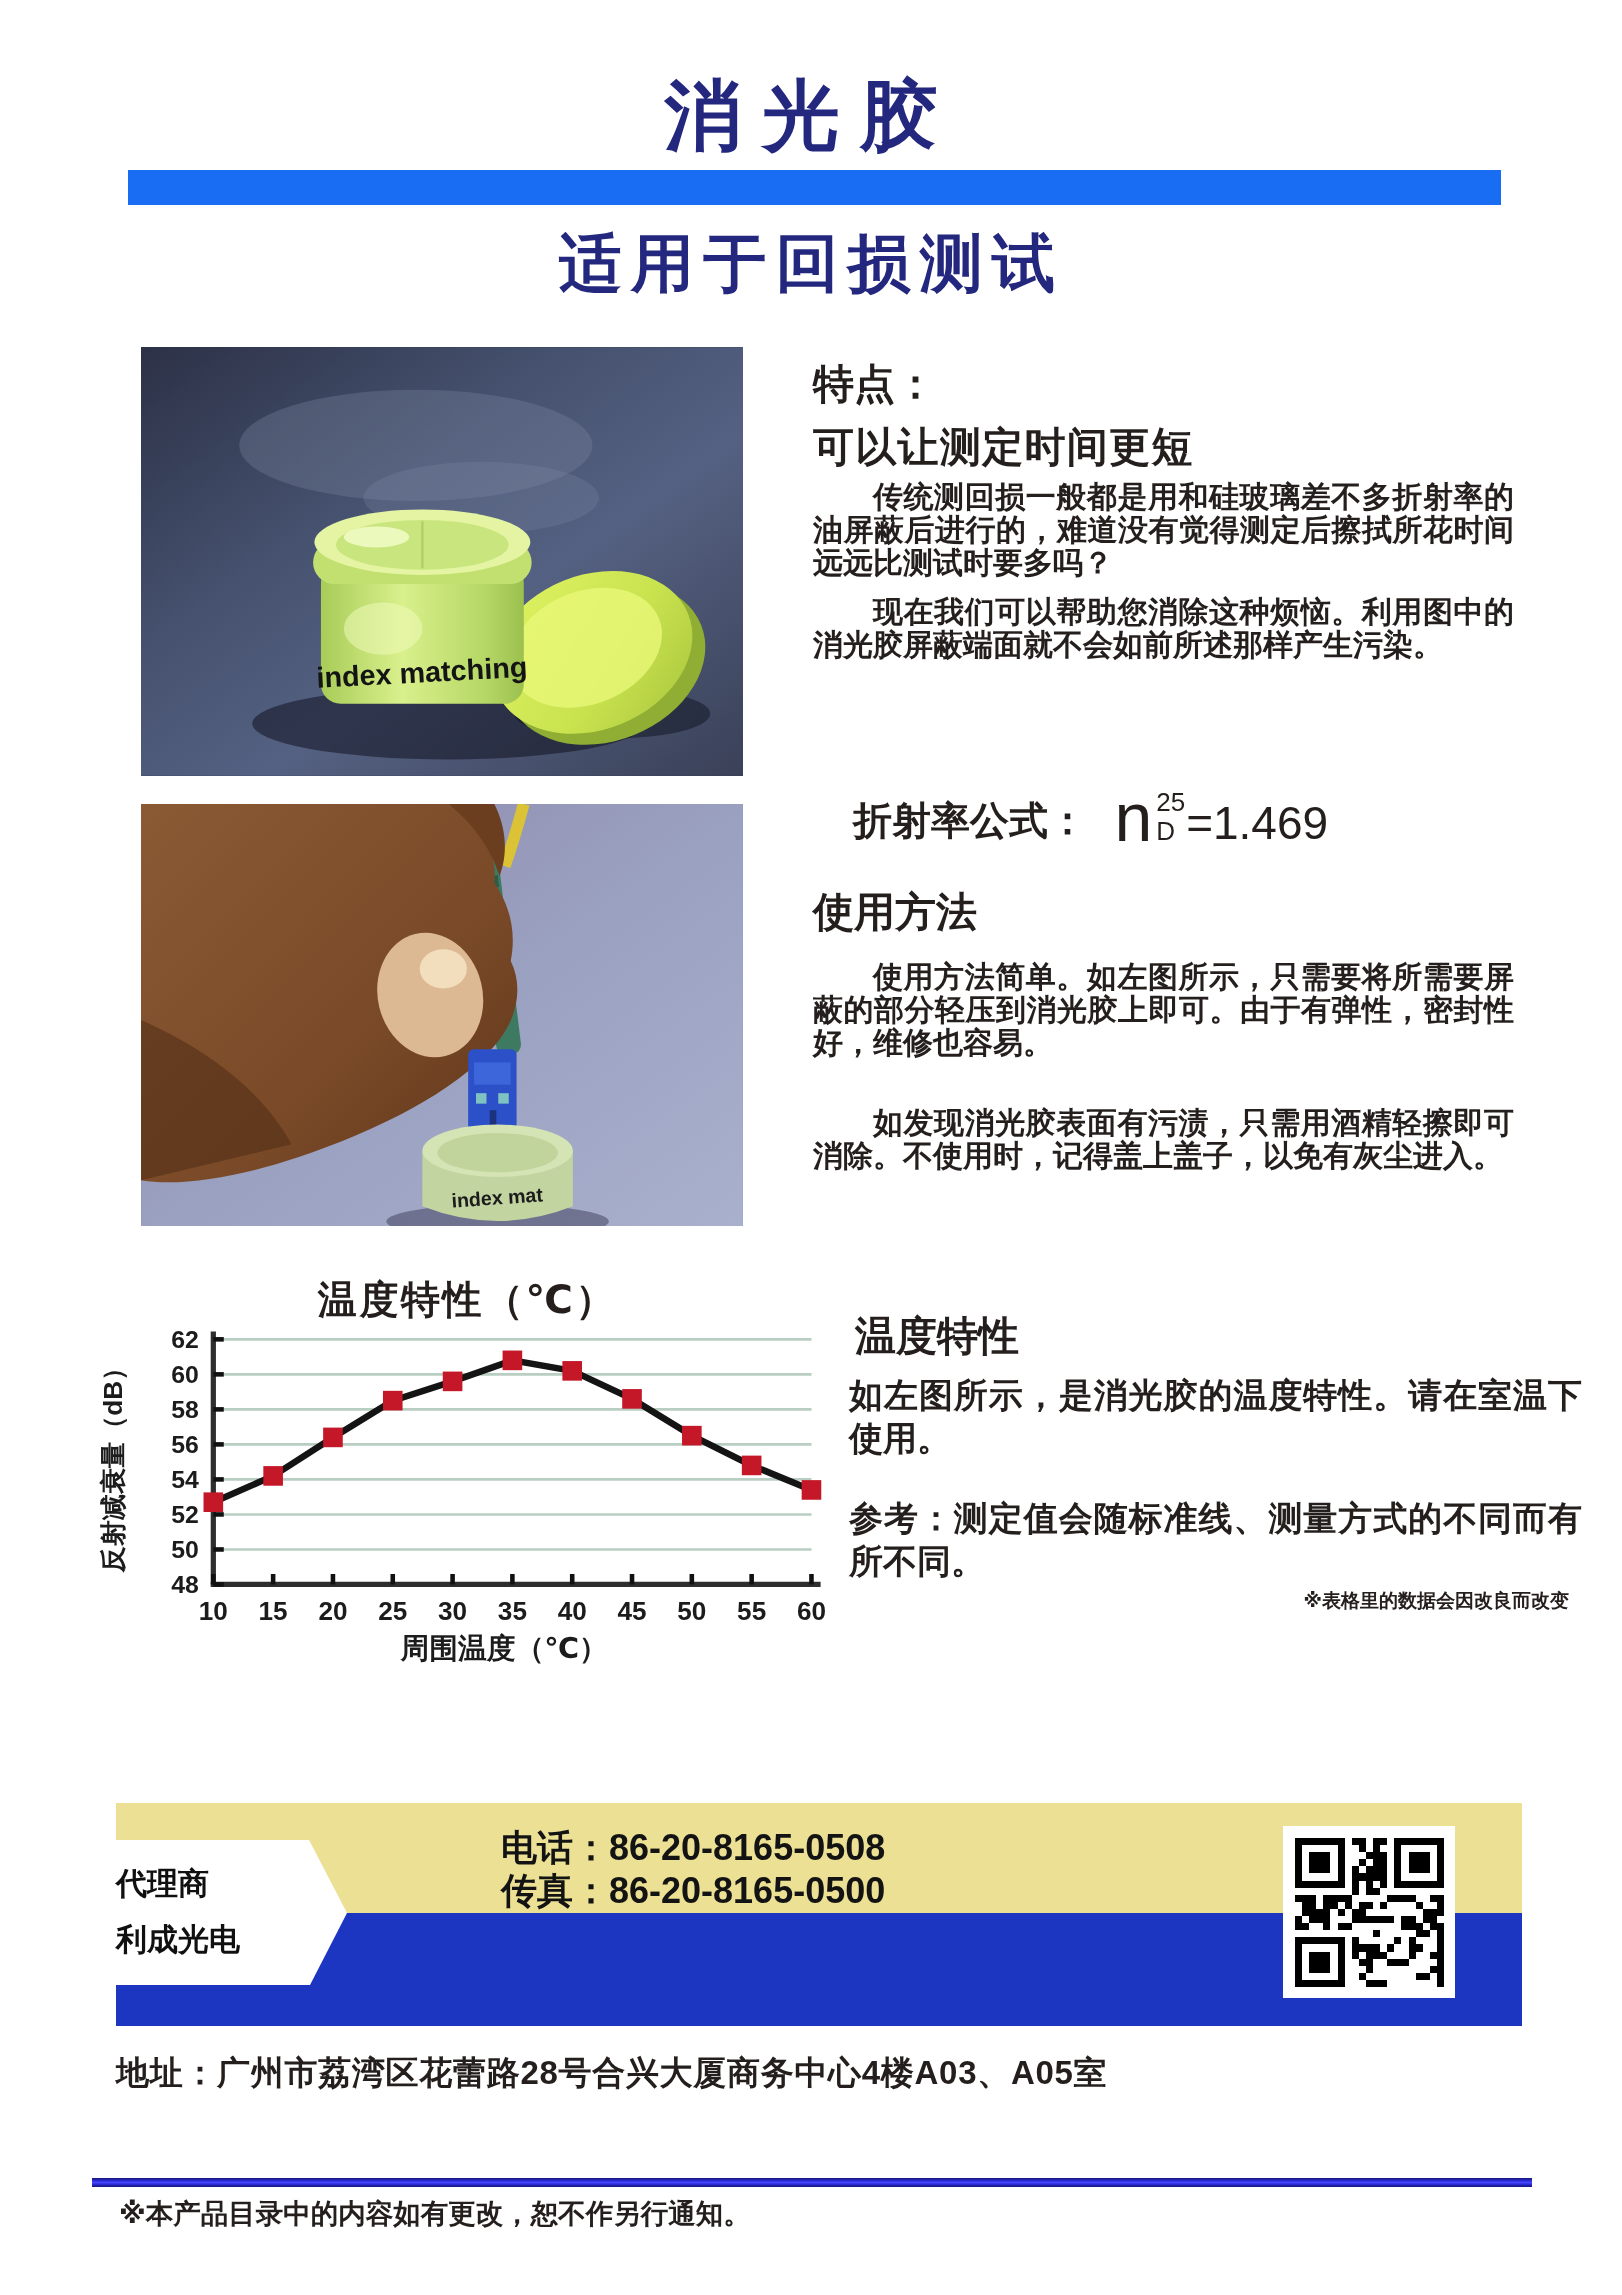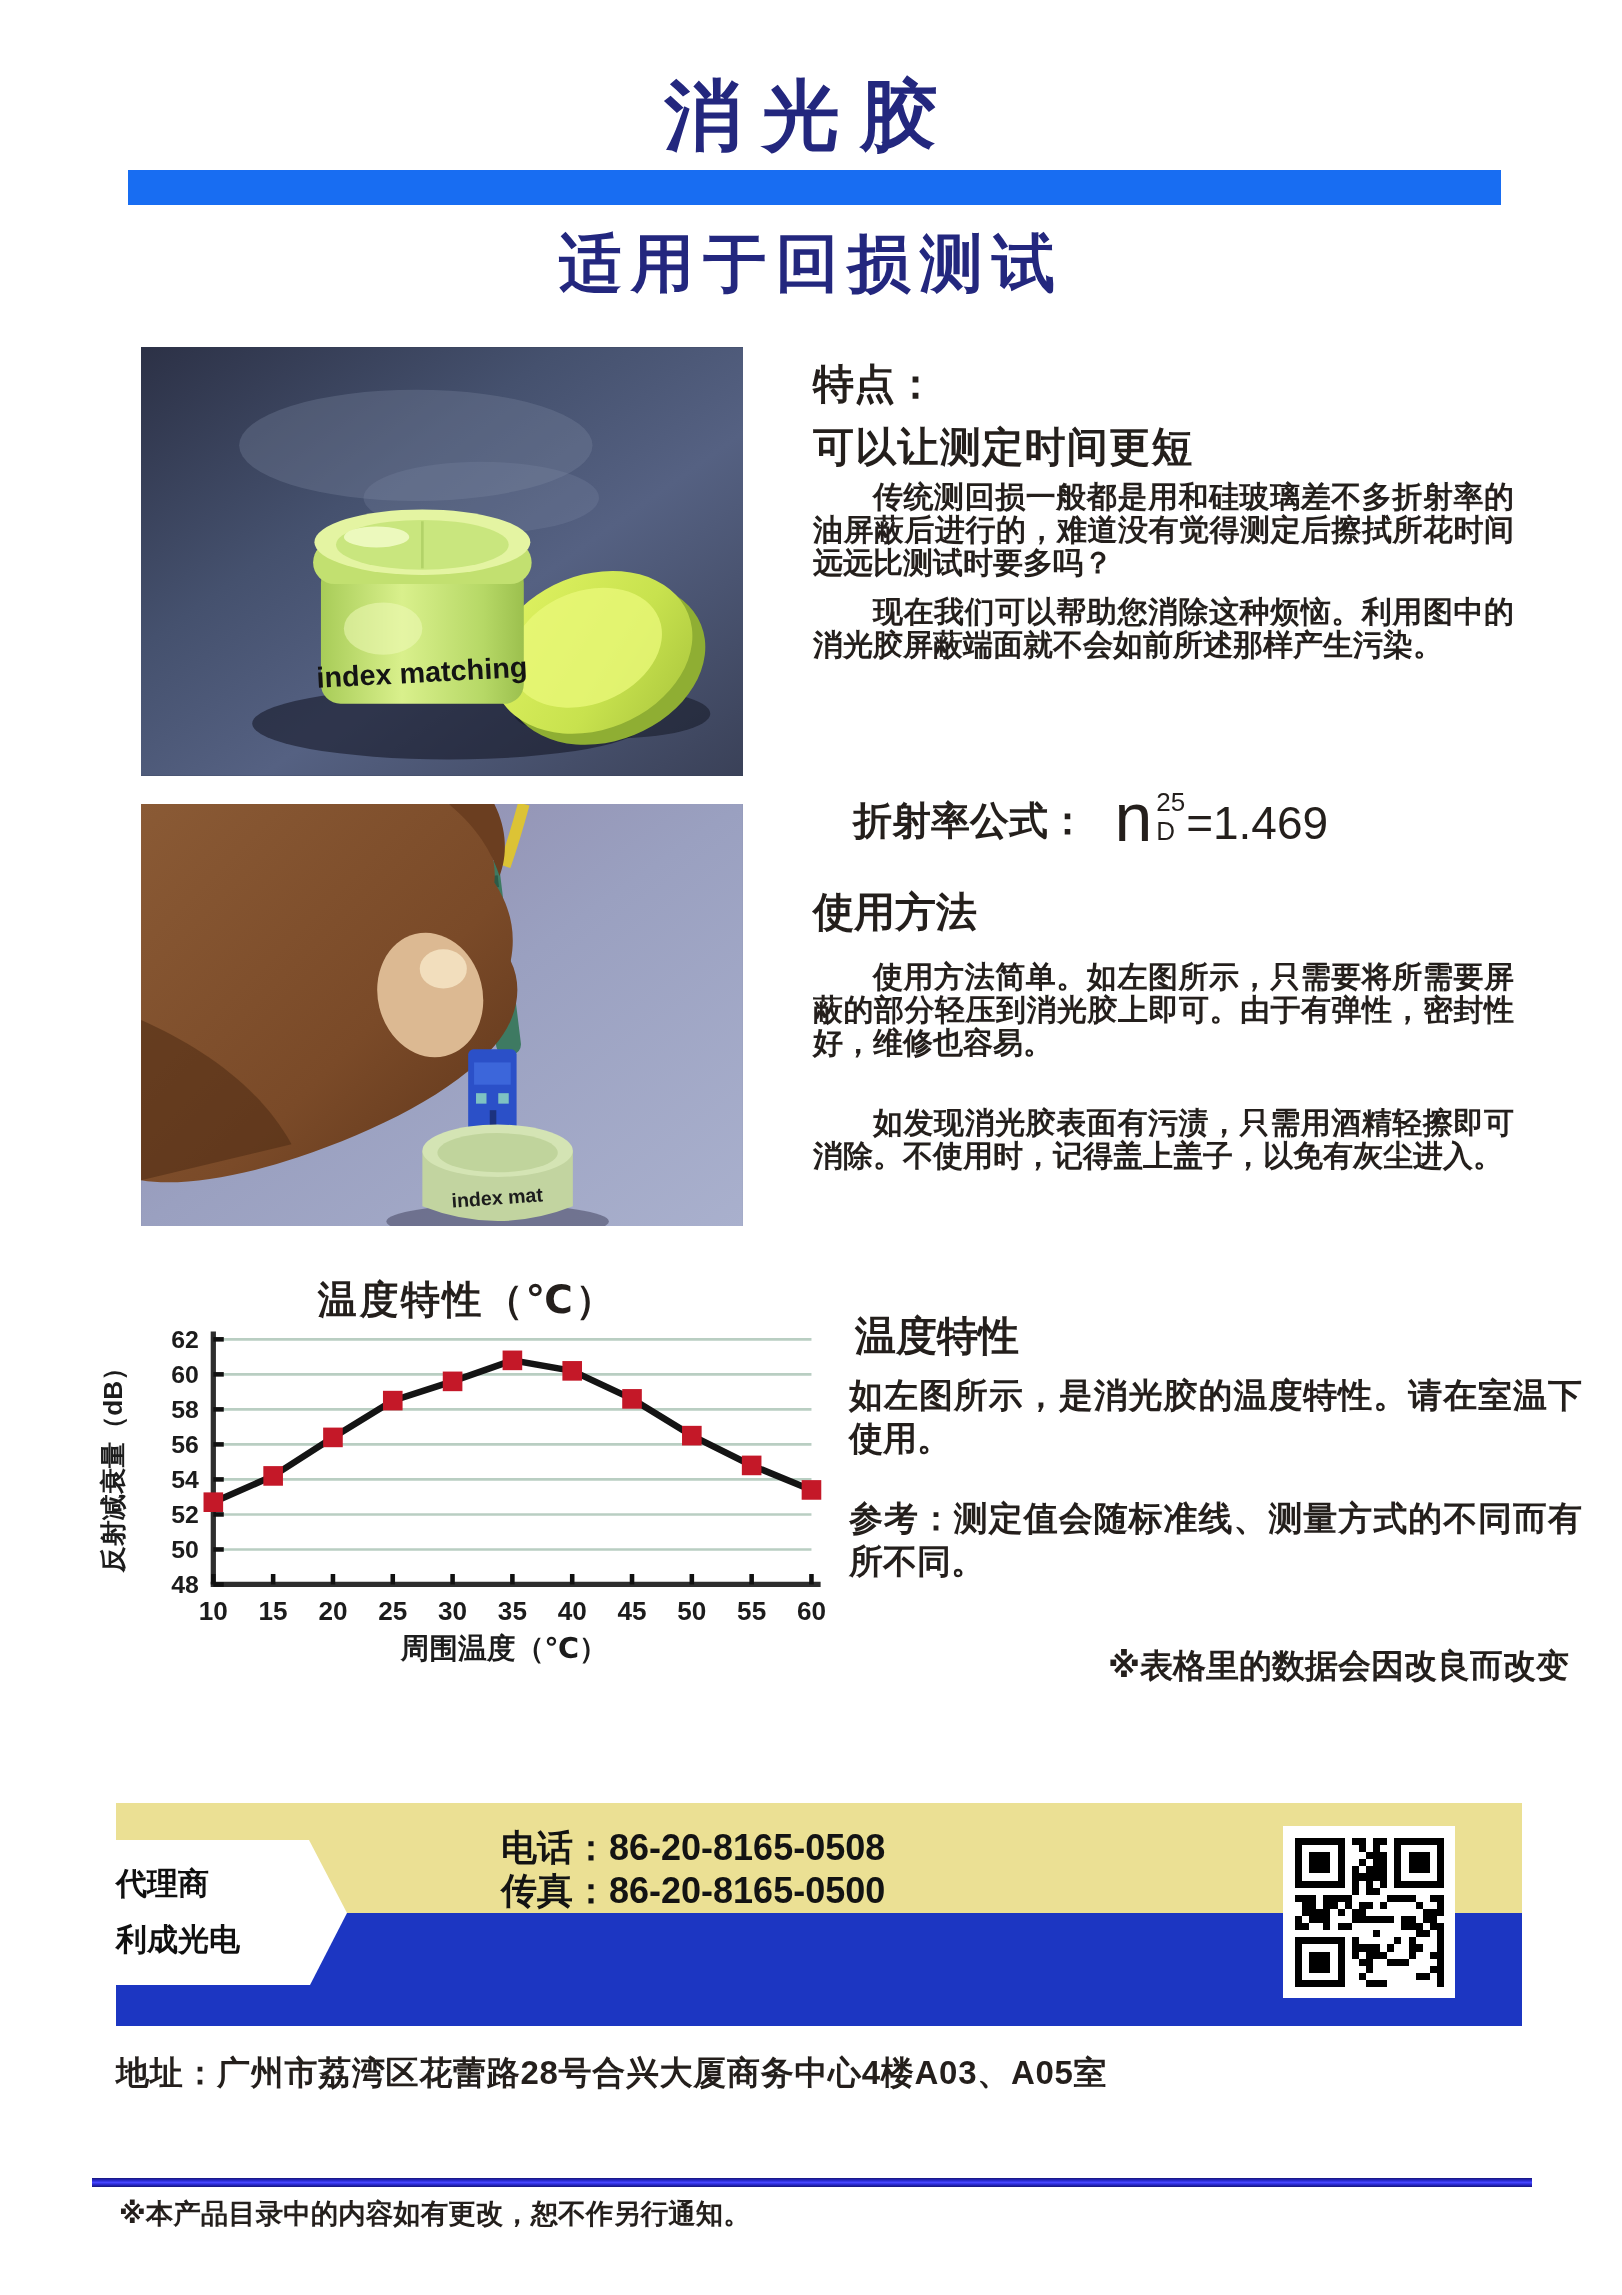--- a/index.html
+++ b/index.html
@@ -42,21 +42,21 @@
 
   #chart-title{left:98px;top:1273px;width:739px;text-align:center;
                font-size:39px;font-weight:bold;letter-spacing:2.6px}
   #chart{left:92px;top:1323px;width:746px;height:353px}
 
   #temp-h{left:855px;top:1309px}
   #temp-p1{left:849px;top:1374px;width:733px;font-size:34px;line-height:43px;
            font-weight:bold;text-align:justify}
   #temp-p2{left:849px;top:1497px;width:733px;font-size:34px;line-height:43px;
            font-weight:bold;text-align:justify}
-  #table-note{left:849px;top:1644px;width:720px;text-align:right;font-size:33px;font-weight:bold}
+  #table-note{left:849px;top:1588px;width:720px;text-align:right;font-size:19px;font-weight:bold}
 
   #contact{left:116px;top:1803px;width:1406px;height:222px}
   #contact .cream{left:0;top:0;width:1406px;height:110px;background:var(--cream)}
   #contact .bblue{left:0;top:110px;width:1406px;height:113px;background:var(--bandblue)}
   #contact .flag{left:0;top:0;width:393px;height:222px;background:#ffffff;
      clip-path:polygon(0 37px,193px 37px,231px 110px,194px 182px,0 182px)}
   .agent{left:0;width:196px;text-align:left;font-size:31px;font-weight:bold;color:#101010}
   #agent1{top:60px}
   #agent2{top:116px}
   .telrow{left:385px;font-size:36px;font-weight:bold;color:#131313}

